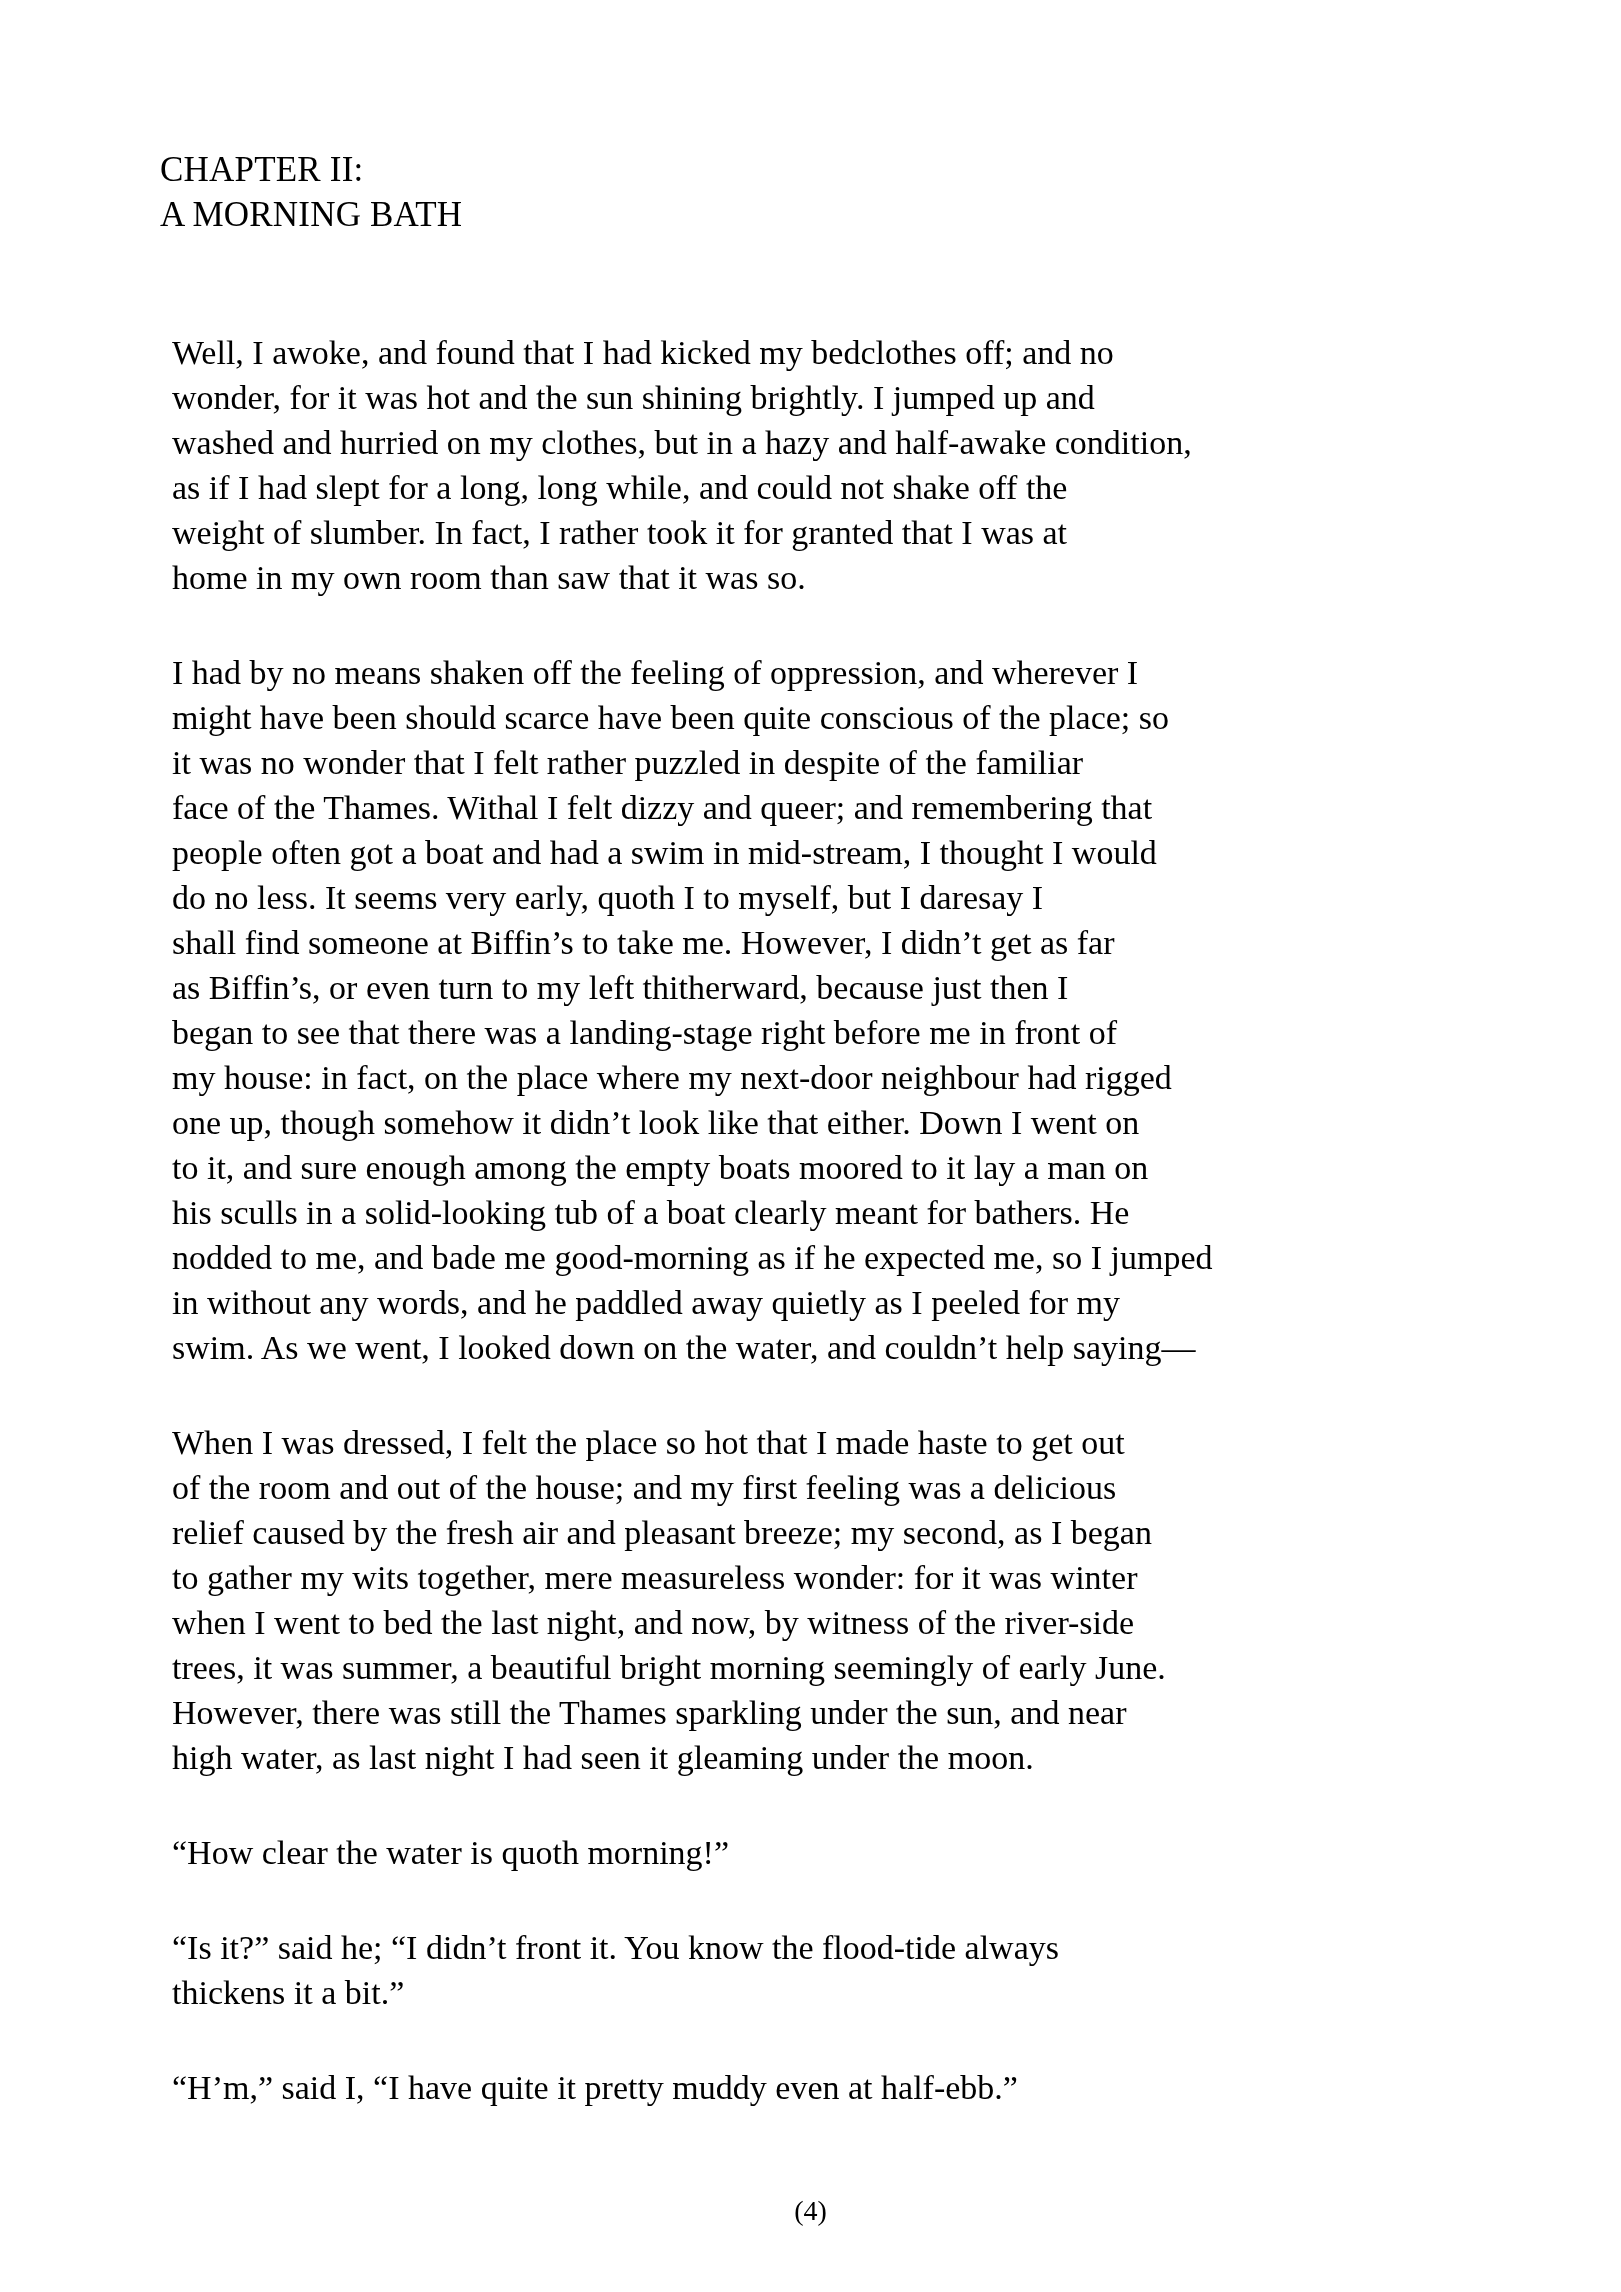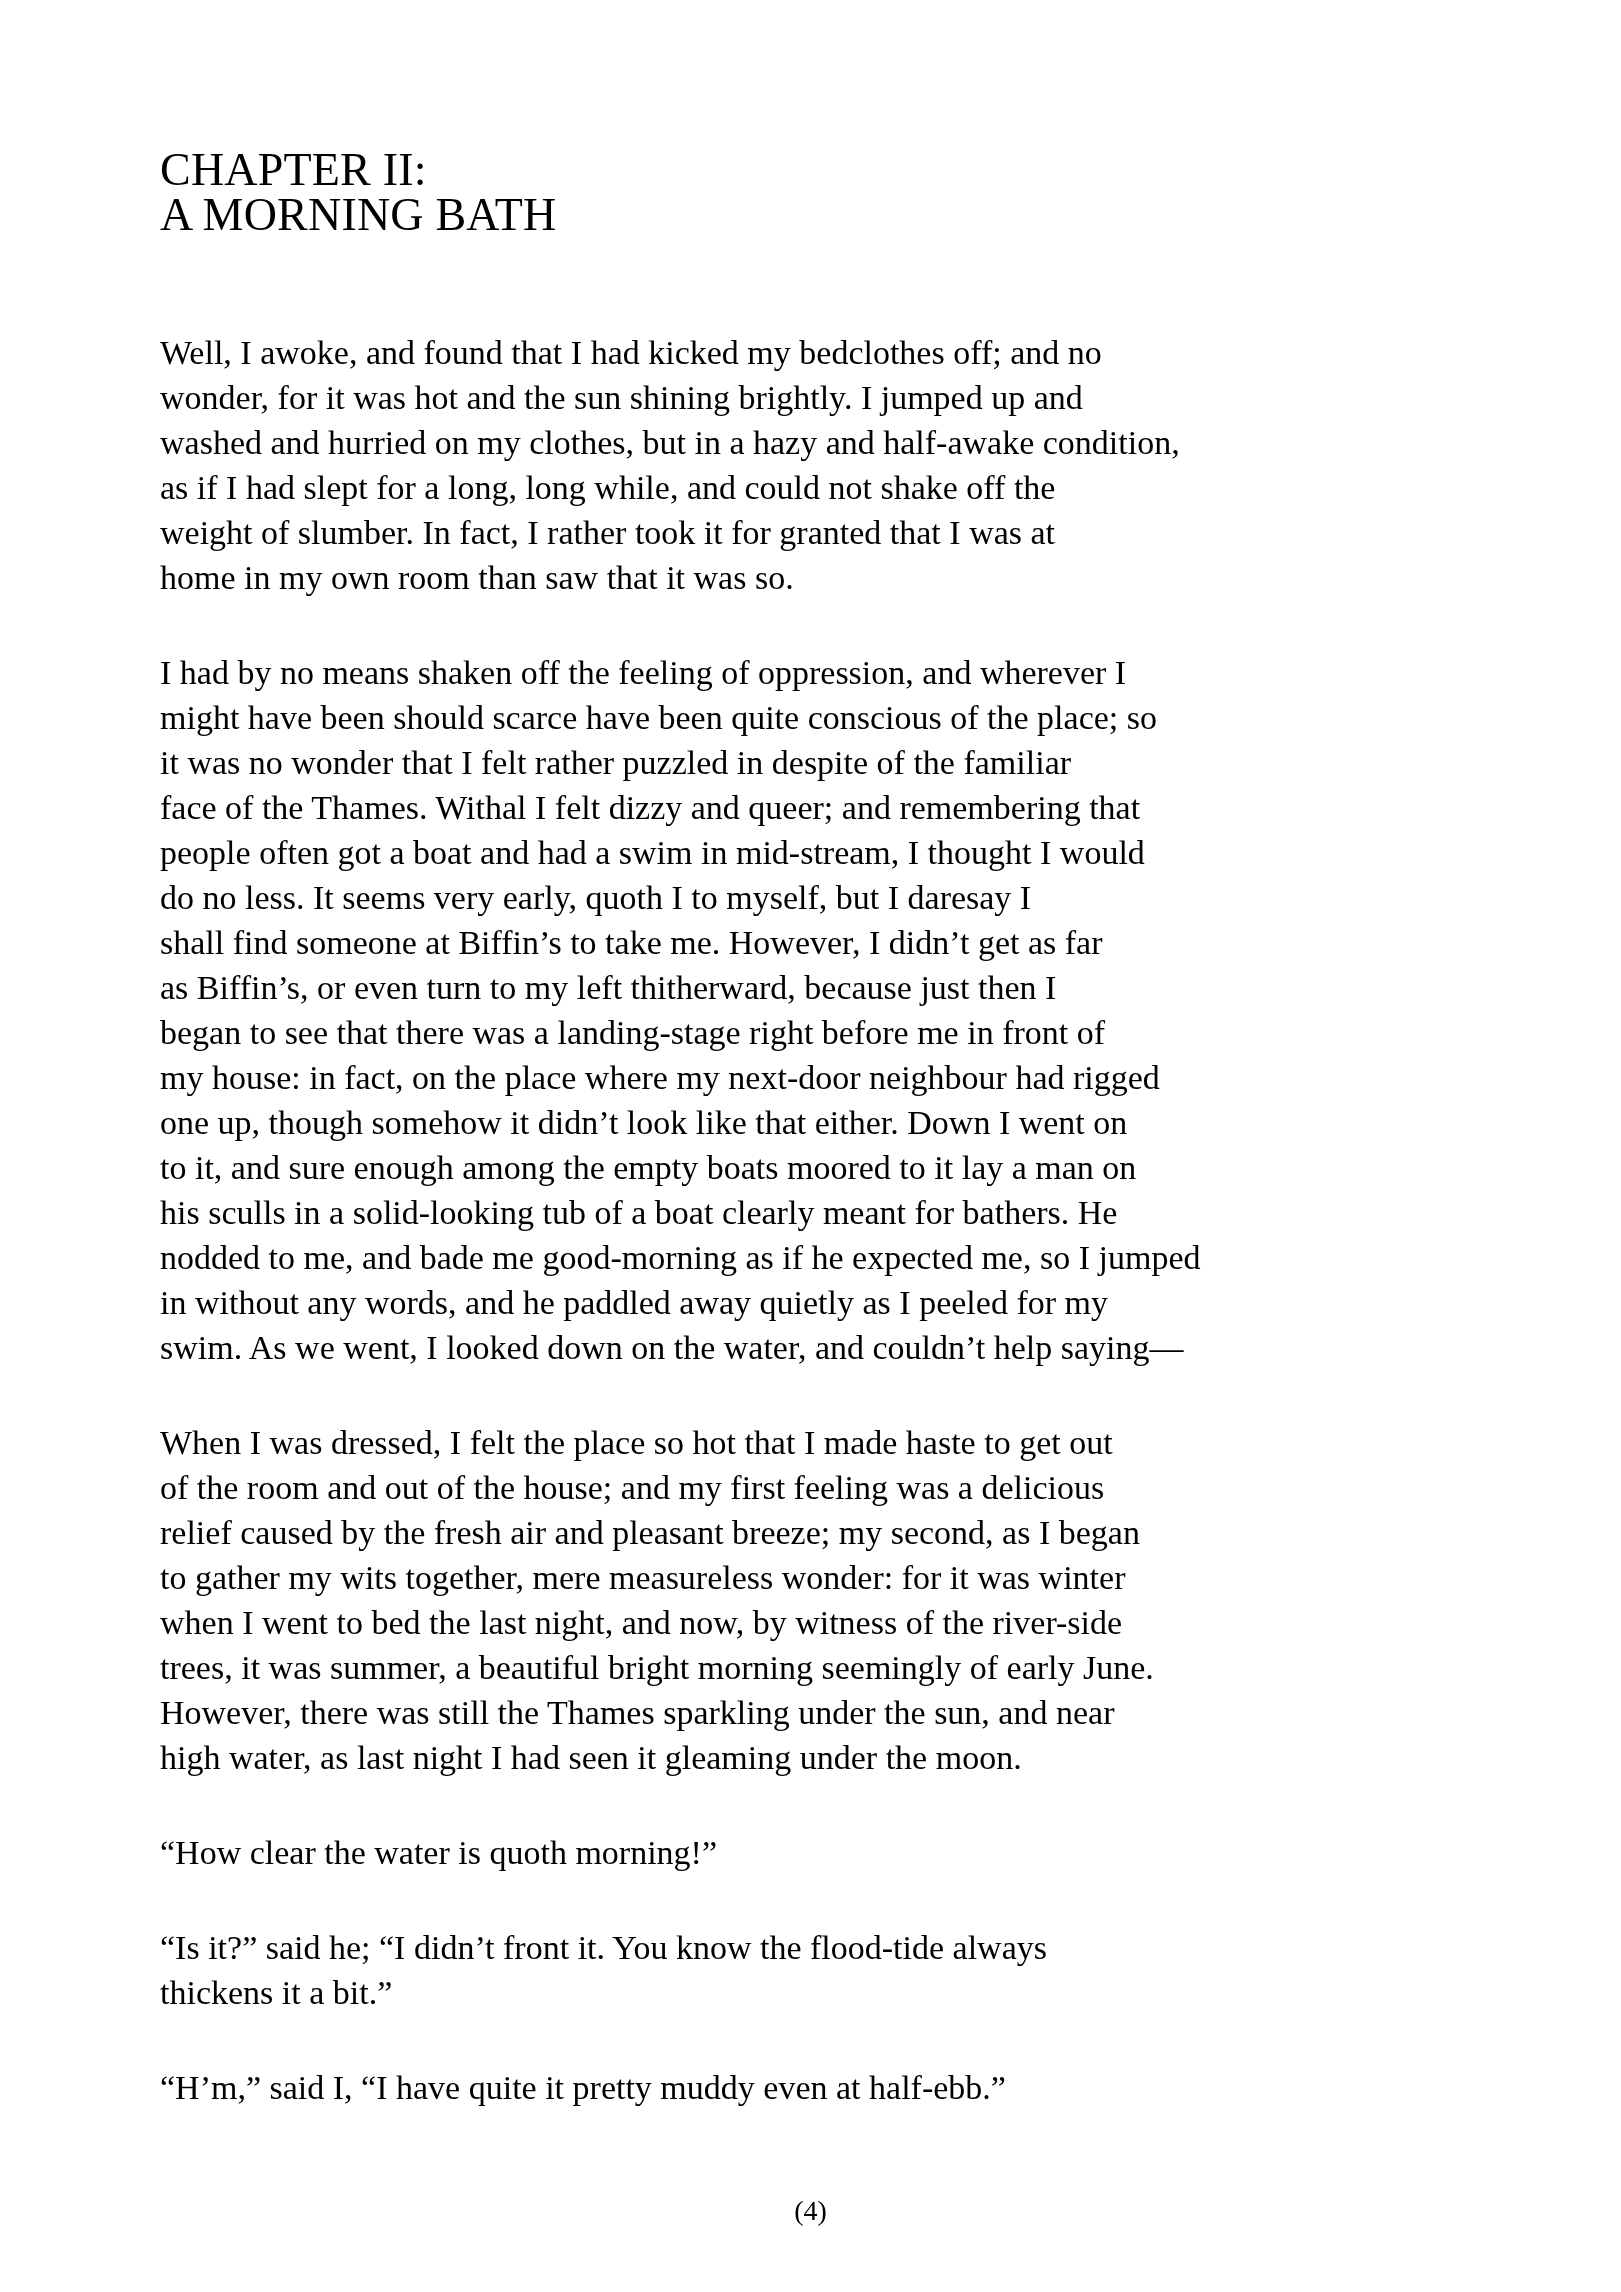--- a/index.html
+++ b/index.html
@@ -14,32 +14,32 @@
     overflow: hidden;
     margin: 0 auto;
   }
   .content {
     position: absolute;
     left: 160px;
     top: 147px;
     width: 1392px;
   }
   .chapter-heading {
-    font-size: 46px;
+    font-size: 35px;
     line-height: 45px;
     font-weight: 400;
     white-space: pre-line;
     margin: 0 0 93px 0;
     letter-spacing: 0.2px;
   }
   .body-text p {
     font-size: 34px;
     line-height: 45px;
     white-space: pre-line;
-    margin: 0 0 50px 0;
+    margin: 0 0 50px 12px;
   }
   .body-text p:last-child { margin-bottom: 0; }
   .page-number {
     position: absolute;
     left: 0;
     right: 0;
     top: 2193px;
     text-align: center;
     font-size: 28px;
     line-height: 35px;

